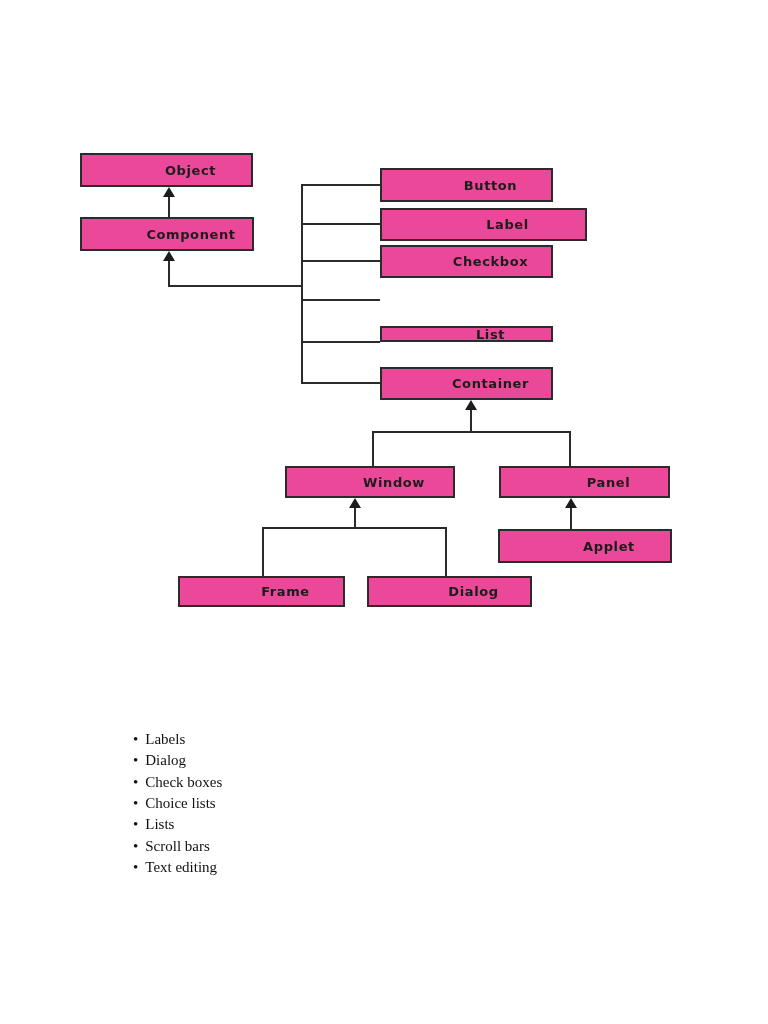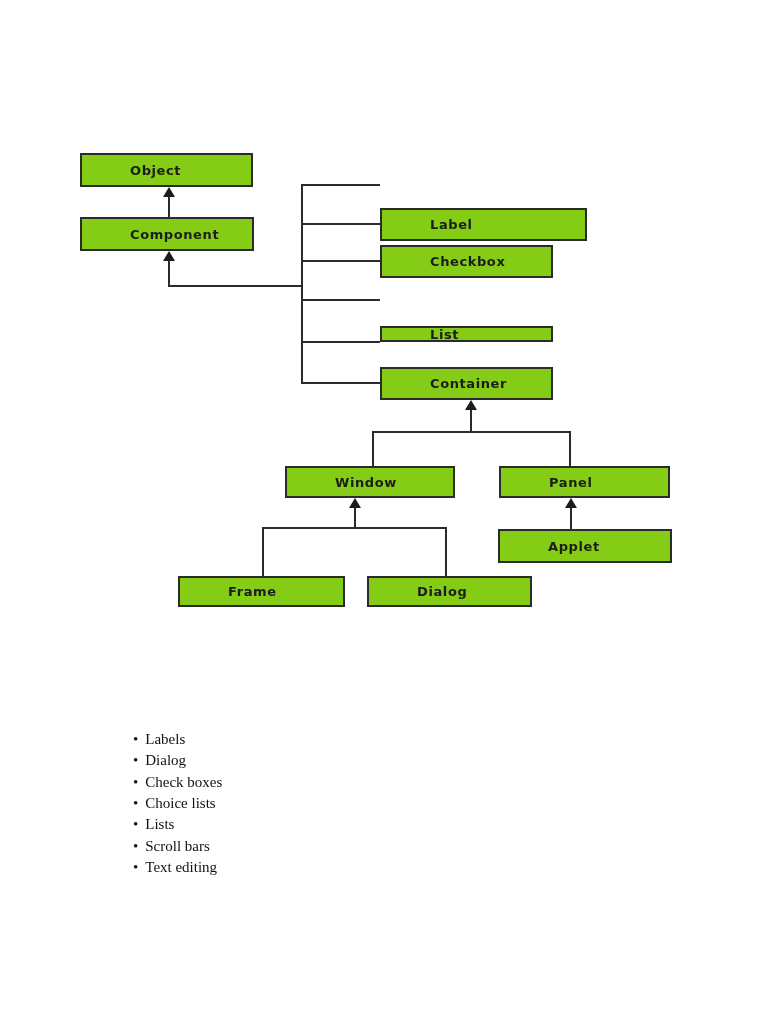--- a/index.html
+++ b/index.html
@@ -1,19 +1,19 @@
 <!DOCTYPE html>
 <html><head>
 <meta charset="utf-8">
 <style>
   html,body{margin:0;padding:0;background:#ffffff;}
   .page{position:relative;width:768px;height:1024px;background:#ffffff;overflow:hidden;
         font-family:"DejaVu Sans","Liberation Sans",sans-serif;}
-  .node{position:absolute;background:#84cc16;border:2px solid #2b2b2b;
-        display:flex;align-items:center;justify-content:flex-start;box-sizing:border-box;padding-left:48px;}
+  .node{position:absolute;background:#ec4899;border:2px solid #2b2b2b;
+        display:flex;align-items:center;justify-content:center;box-sizing:border-box;padding-left:48px;}
   .node span{font-size:13px;font-weight:700;color:#1c1c1c;letter-spacing:0.6px;}
   .hline,.vline{position:absolute;background:#2b2b2b;}
   .hline{height:2px;}
   .vline{width:2px;}
   .arrow-up{position:absolute;width:0;height:0;
             border-left:6px solid transparent;border-right:6px solid transparent;
             border-bottom:10px solid #1c1c1c;}
   .bullets{position:absolute;left:133px;top:729px;
            font-family:"Liberation Serif","DejaVu Serif",serif;
            font-size:15px;color:#111;}
@@ -25,20 +25,23 @@
 
 <div class="page">
 
   <div class="node" style="left:80px;top:153px;width:173px;height:34px">
     <span>Object</span>
   </div>
   <div class="node" style="left:80px;top:217px;width:174px;height:34px">
     <span>Component</span>
   </div>
 
+  <div class="node" style="left:380px;top:168px;width:173px;height:34px">
+    <span>Button</span>
+  </div>
   <div class="node" style="left:380px;top:208px;width:207px;height:33px">
     <span>Label</span>
   </div>
   <div class="node" style="left:380px;top:245px;width:173px;height:33px">
     <span>Checkbox</span>
   </div>
   <div class="node" style="left:380px;top:326px;width:173px;height:16px">
     <span>List</span>
   </div>
   <div class="node" style="left:380px;top:367px;width:173px;height:33px">

